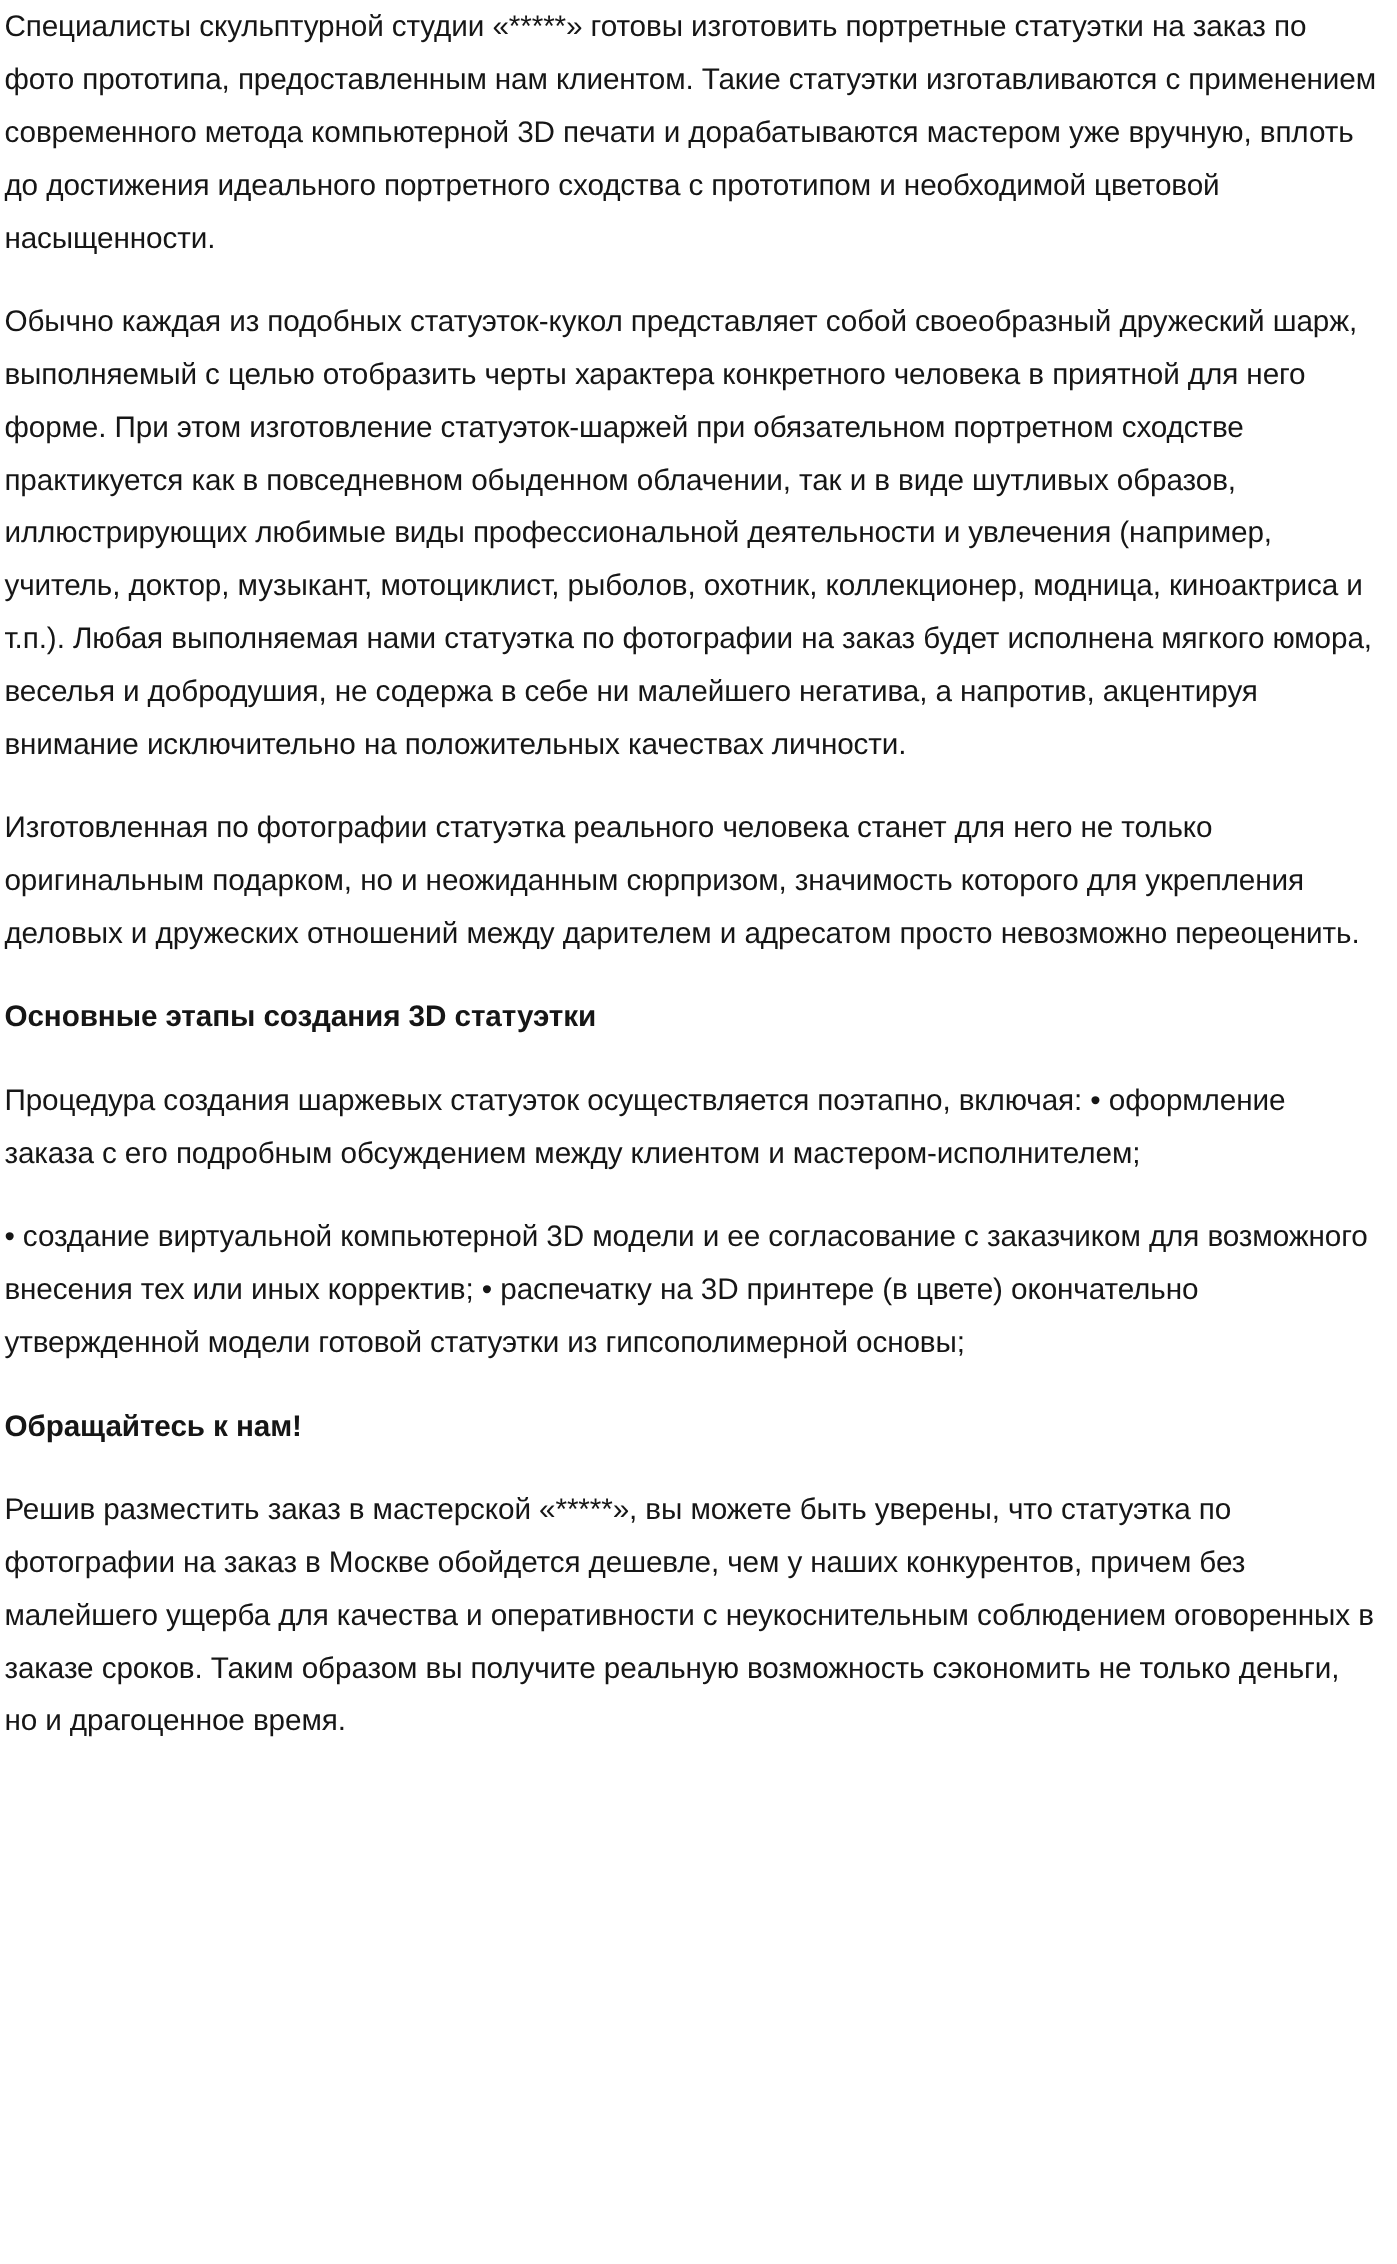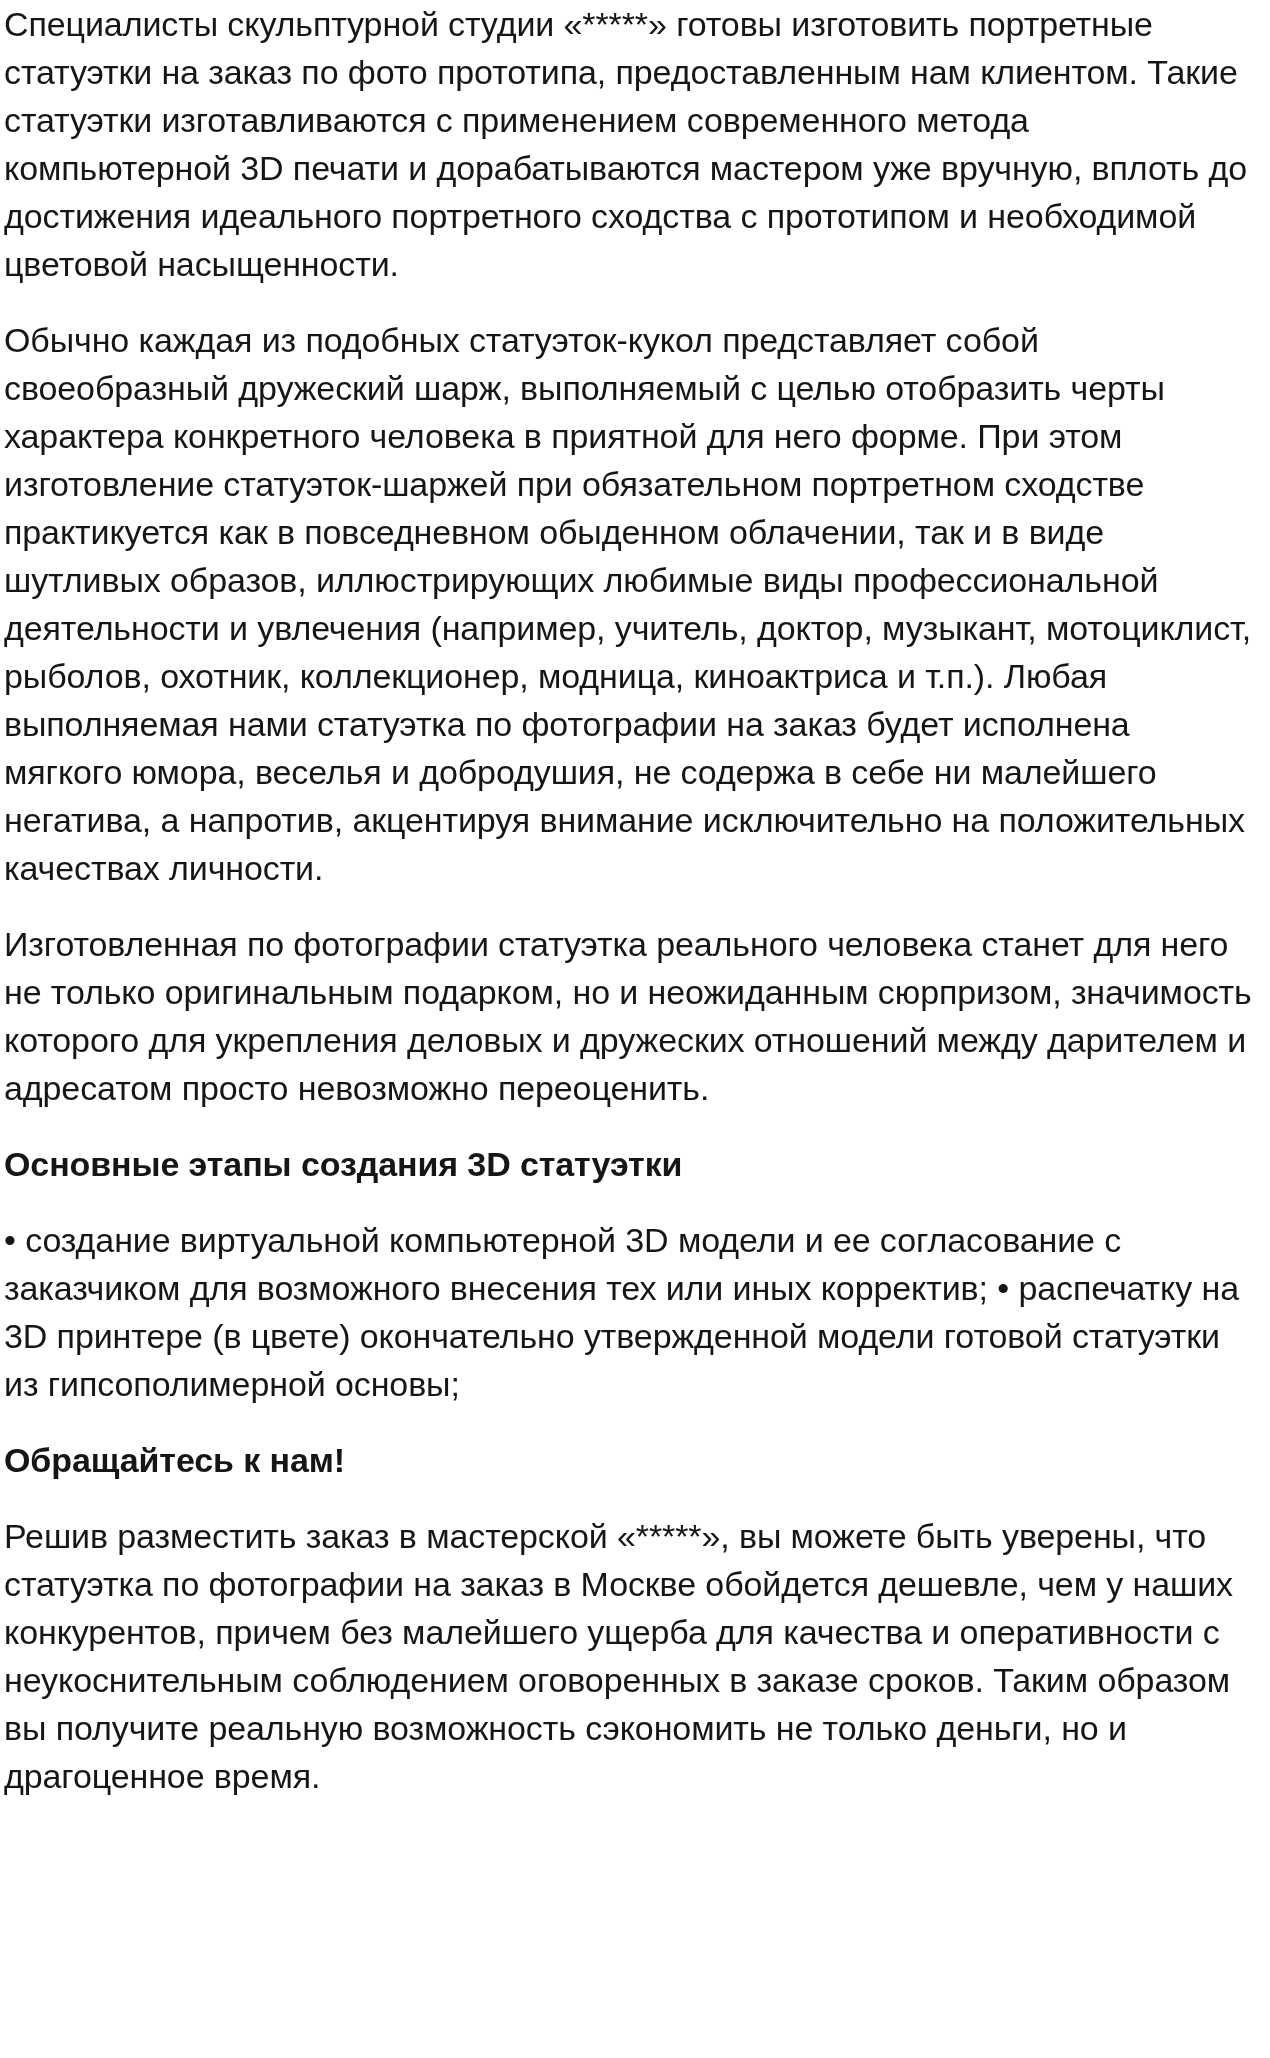--- a/index.html
+++ b/index.html
@@ -14,21 +14,21 @@
     width: 1270px;
     min-height: 2058px;
     background: var(--bg);
     font-family: "Liberation Sans", "DejaVu Sans", sans-serif;
   }
   .doc-page {
     box-sizing: border-box;
     width: 1270px;
     padding: 0 16px 10px 4px;
     color: var(--fg);
-    font-size: 34px;
+    font-size: 27px;
     line-height: 48px;
     letter-spacing: -0.1px;
     overflow: hidden;
   }
   .doc-page p {
     margin: 0 0 28px 0;
   }
   .doc-page p:last-child {
     margin-bottom: 0;
   }
@@ -43,20 +43,21 @@
 
 <div class="doc-page">
   <p>Специалисты скульптурной студии «*****» готовы изготовить портретные статуэтки на заказ по фото прототипа, предоставленным нам клиентом. Такие статуэтки изготавливаются с применением современного метода компьютерной 3D печати и дорабатываются мастером уже вручную, вплоть до достижения идеального портретного сходства с прототипом и необходимой цветовой насыщенности.</p>
 
   <p>Обычно каждая из подобных статуэток-кукол представляет собой своеобразный дружеский шарж, выполняемый с целью отобразить черты характера конкретного человека в приятной для него форме. При этом изготовление статуэток-шаржей при обязательном портретном сходстве практикуется как в повседневном обыденном облачении, так и в виде шутливых образов, иллюстрирующих любимые виды профессиональной деятельности и увлечения (например, учитель, доктор, музыкант, мотоциклист, рыболов, охотник, коллекционер, модница, киноактриса и т.п.). Любая выполняемая нами статуэтка по фотографии на заказ будет исполнена мягкого юмора, веселья и добродушия, не содержа в себе ни малейшего негатива, а напротив, акцентируя внимание исключительно на положительных качествах личности.</p>
 
   <p>Изготовленная по фотографии статуэтка реального человека станет для него не только оригинальным подарком, но и неожиданным сюрпризом, значимость которого для укрепления деловых и дружеских отношений между дарителем и адресатом просто невозможно переоценить.</p>
 
   <p class="heading">Основные этапы создания 3D статуэтки</p>
 
+  <p>Процедура создания шаржевых статуэток осуществляется поэтапно, включая: • оформление заказа с его подробным обсуждением между клиентом и мастером-исполнителем;</p>
 
 
   <p>• создание виртуальной компьютерной 3D модели и ее согласование с заказчиком для возможного внесения тех или иных корректив; • распечатку на 3D принтере (в цвете) окончательно утвержденной модели готовой статуэтки из гипсополимерной основы;</p>
 
 
   <p class="cta">Обращайтесь к нам!</p>
 
   <p>Решив разместить заказ в мастерской «*****», вы можете быть уверены, что статуэтка по фотографии на заказ в Москве обойдется дешевле, чем у наших конкурентов, причем без малейшего ущерба для качества и оперативности с неукоснительным соблюдением оговоренных в заказе сроков. Таким образом вы получите реальную возможность сэкономить не только деньги, но и драгоценное время.</p>
 </div>
 

